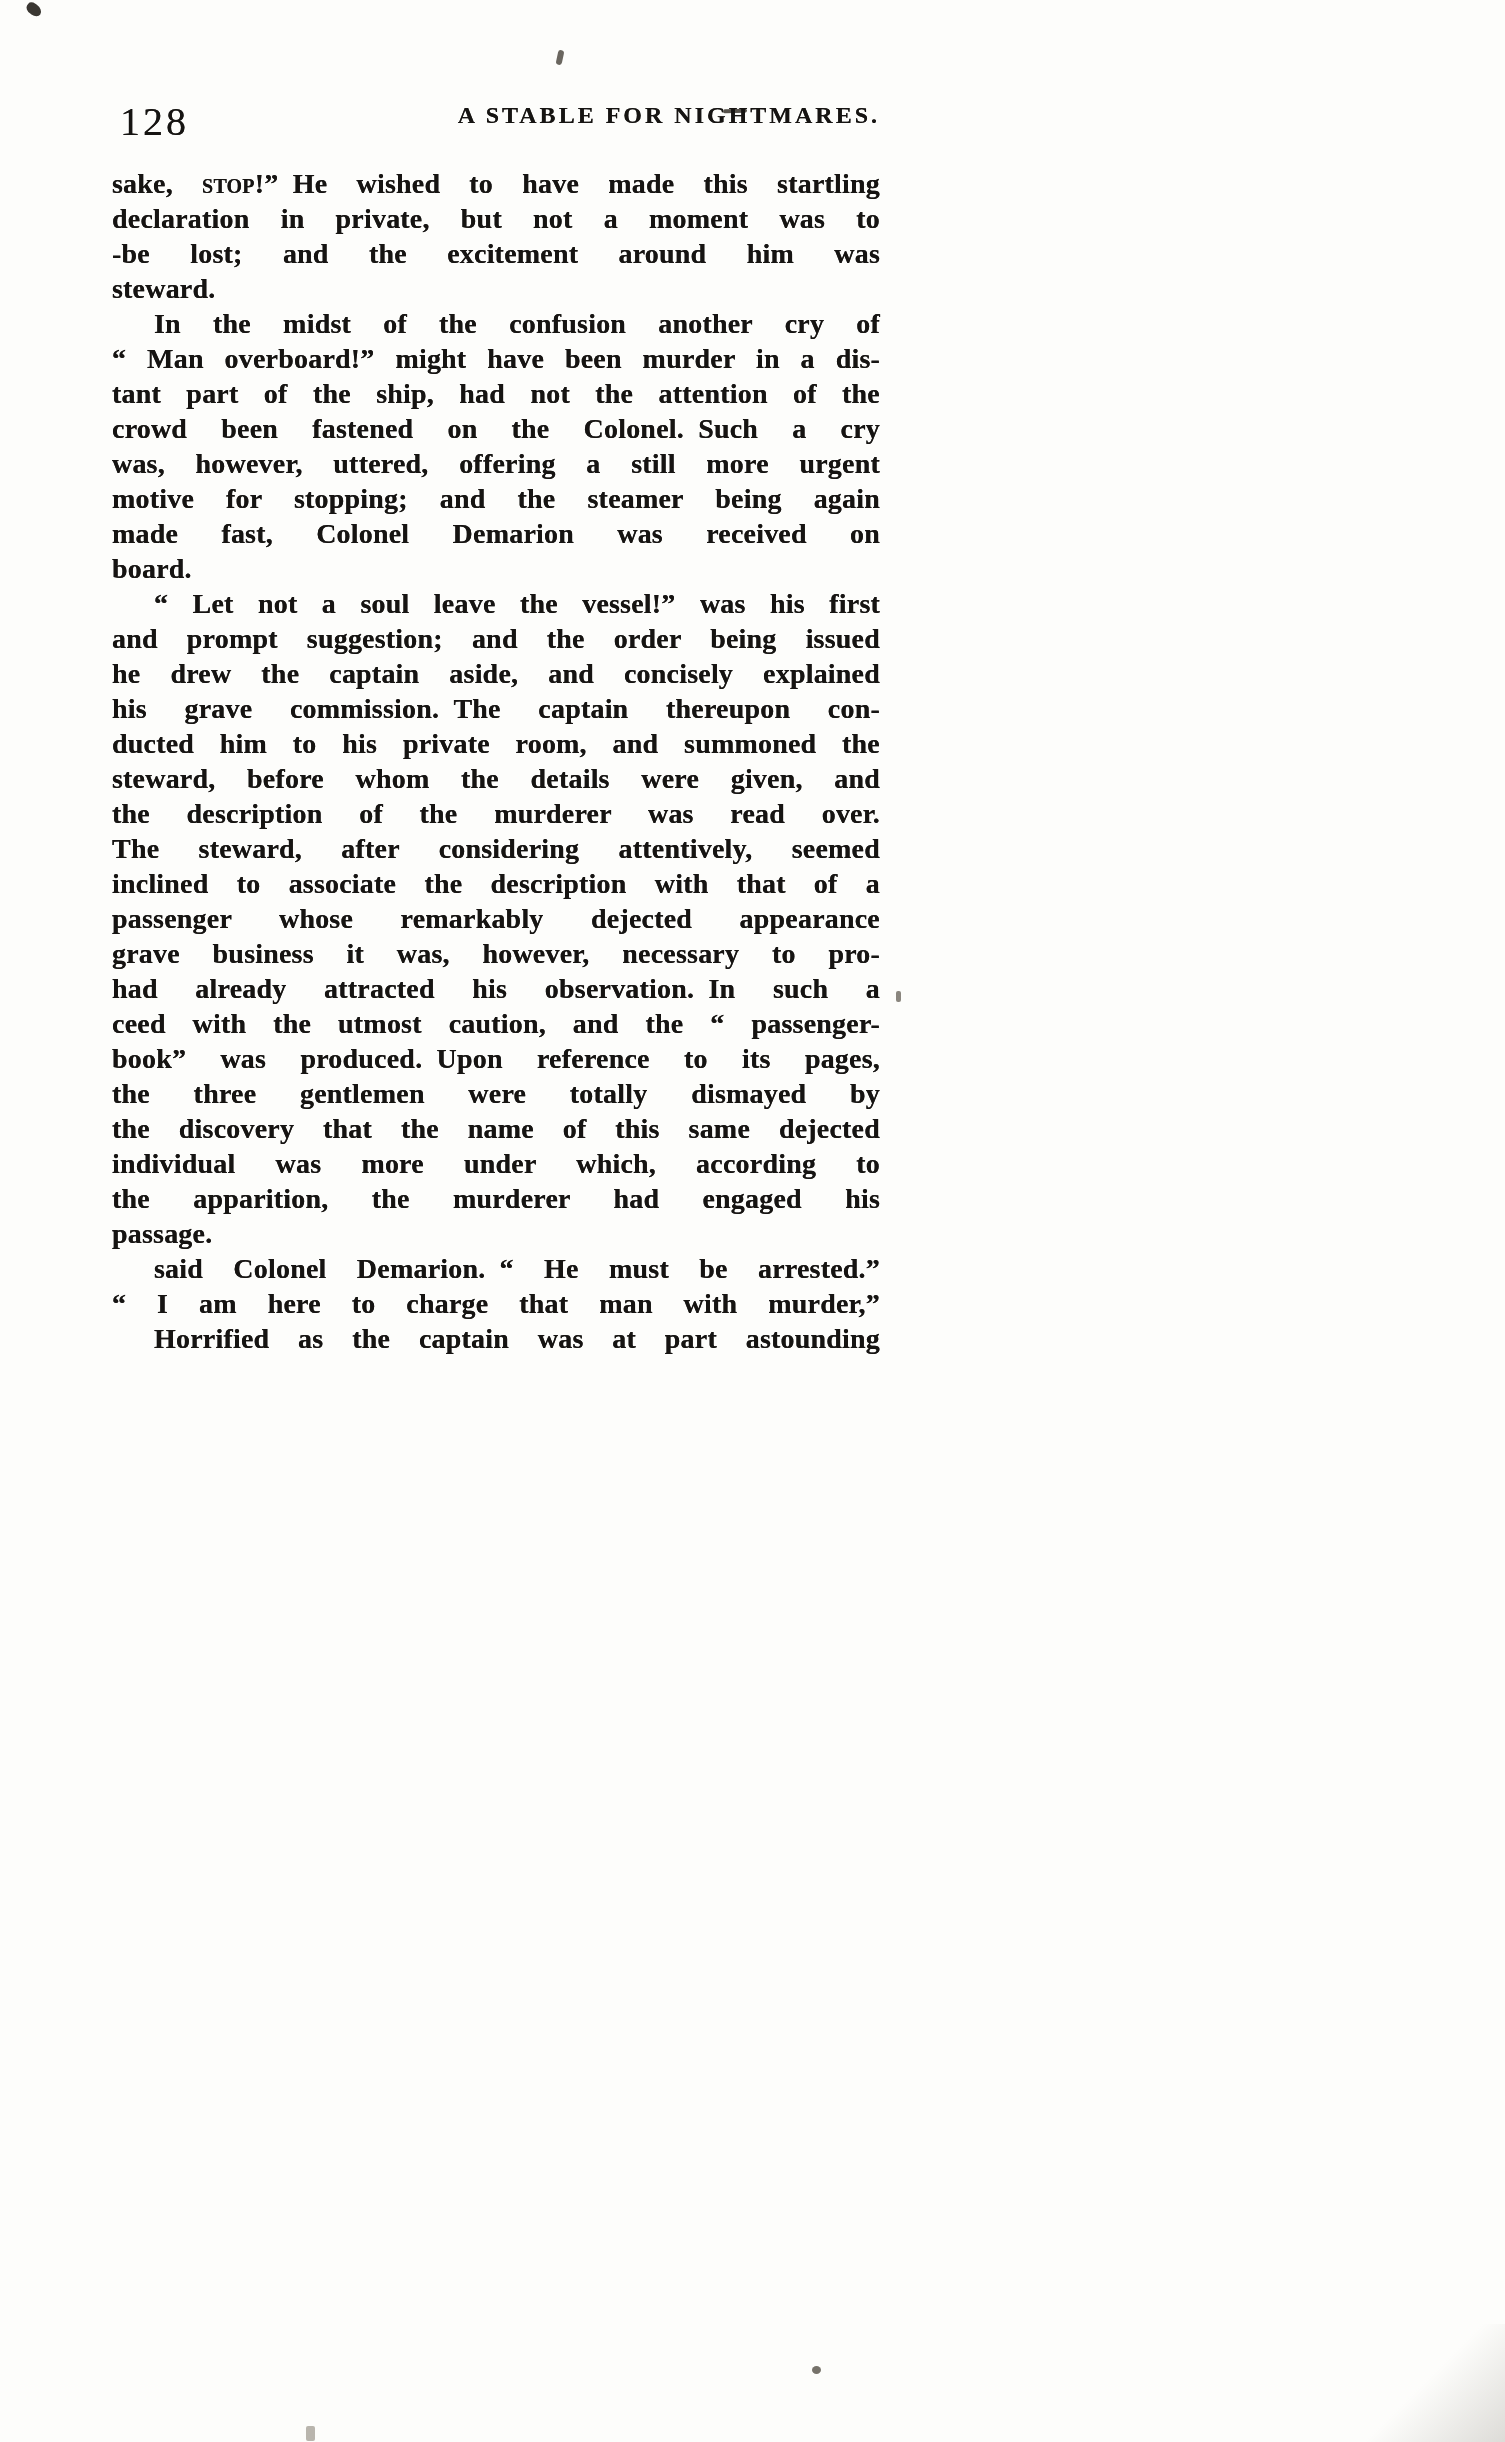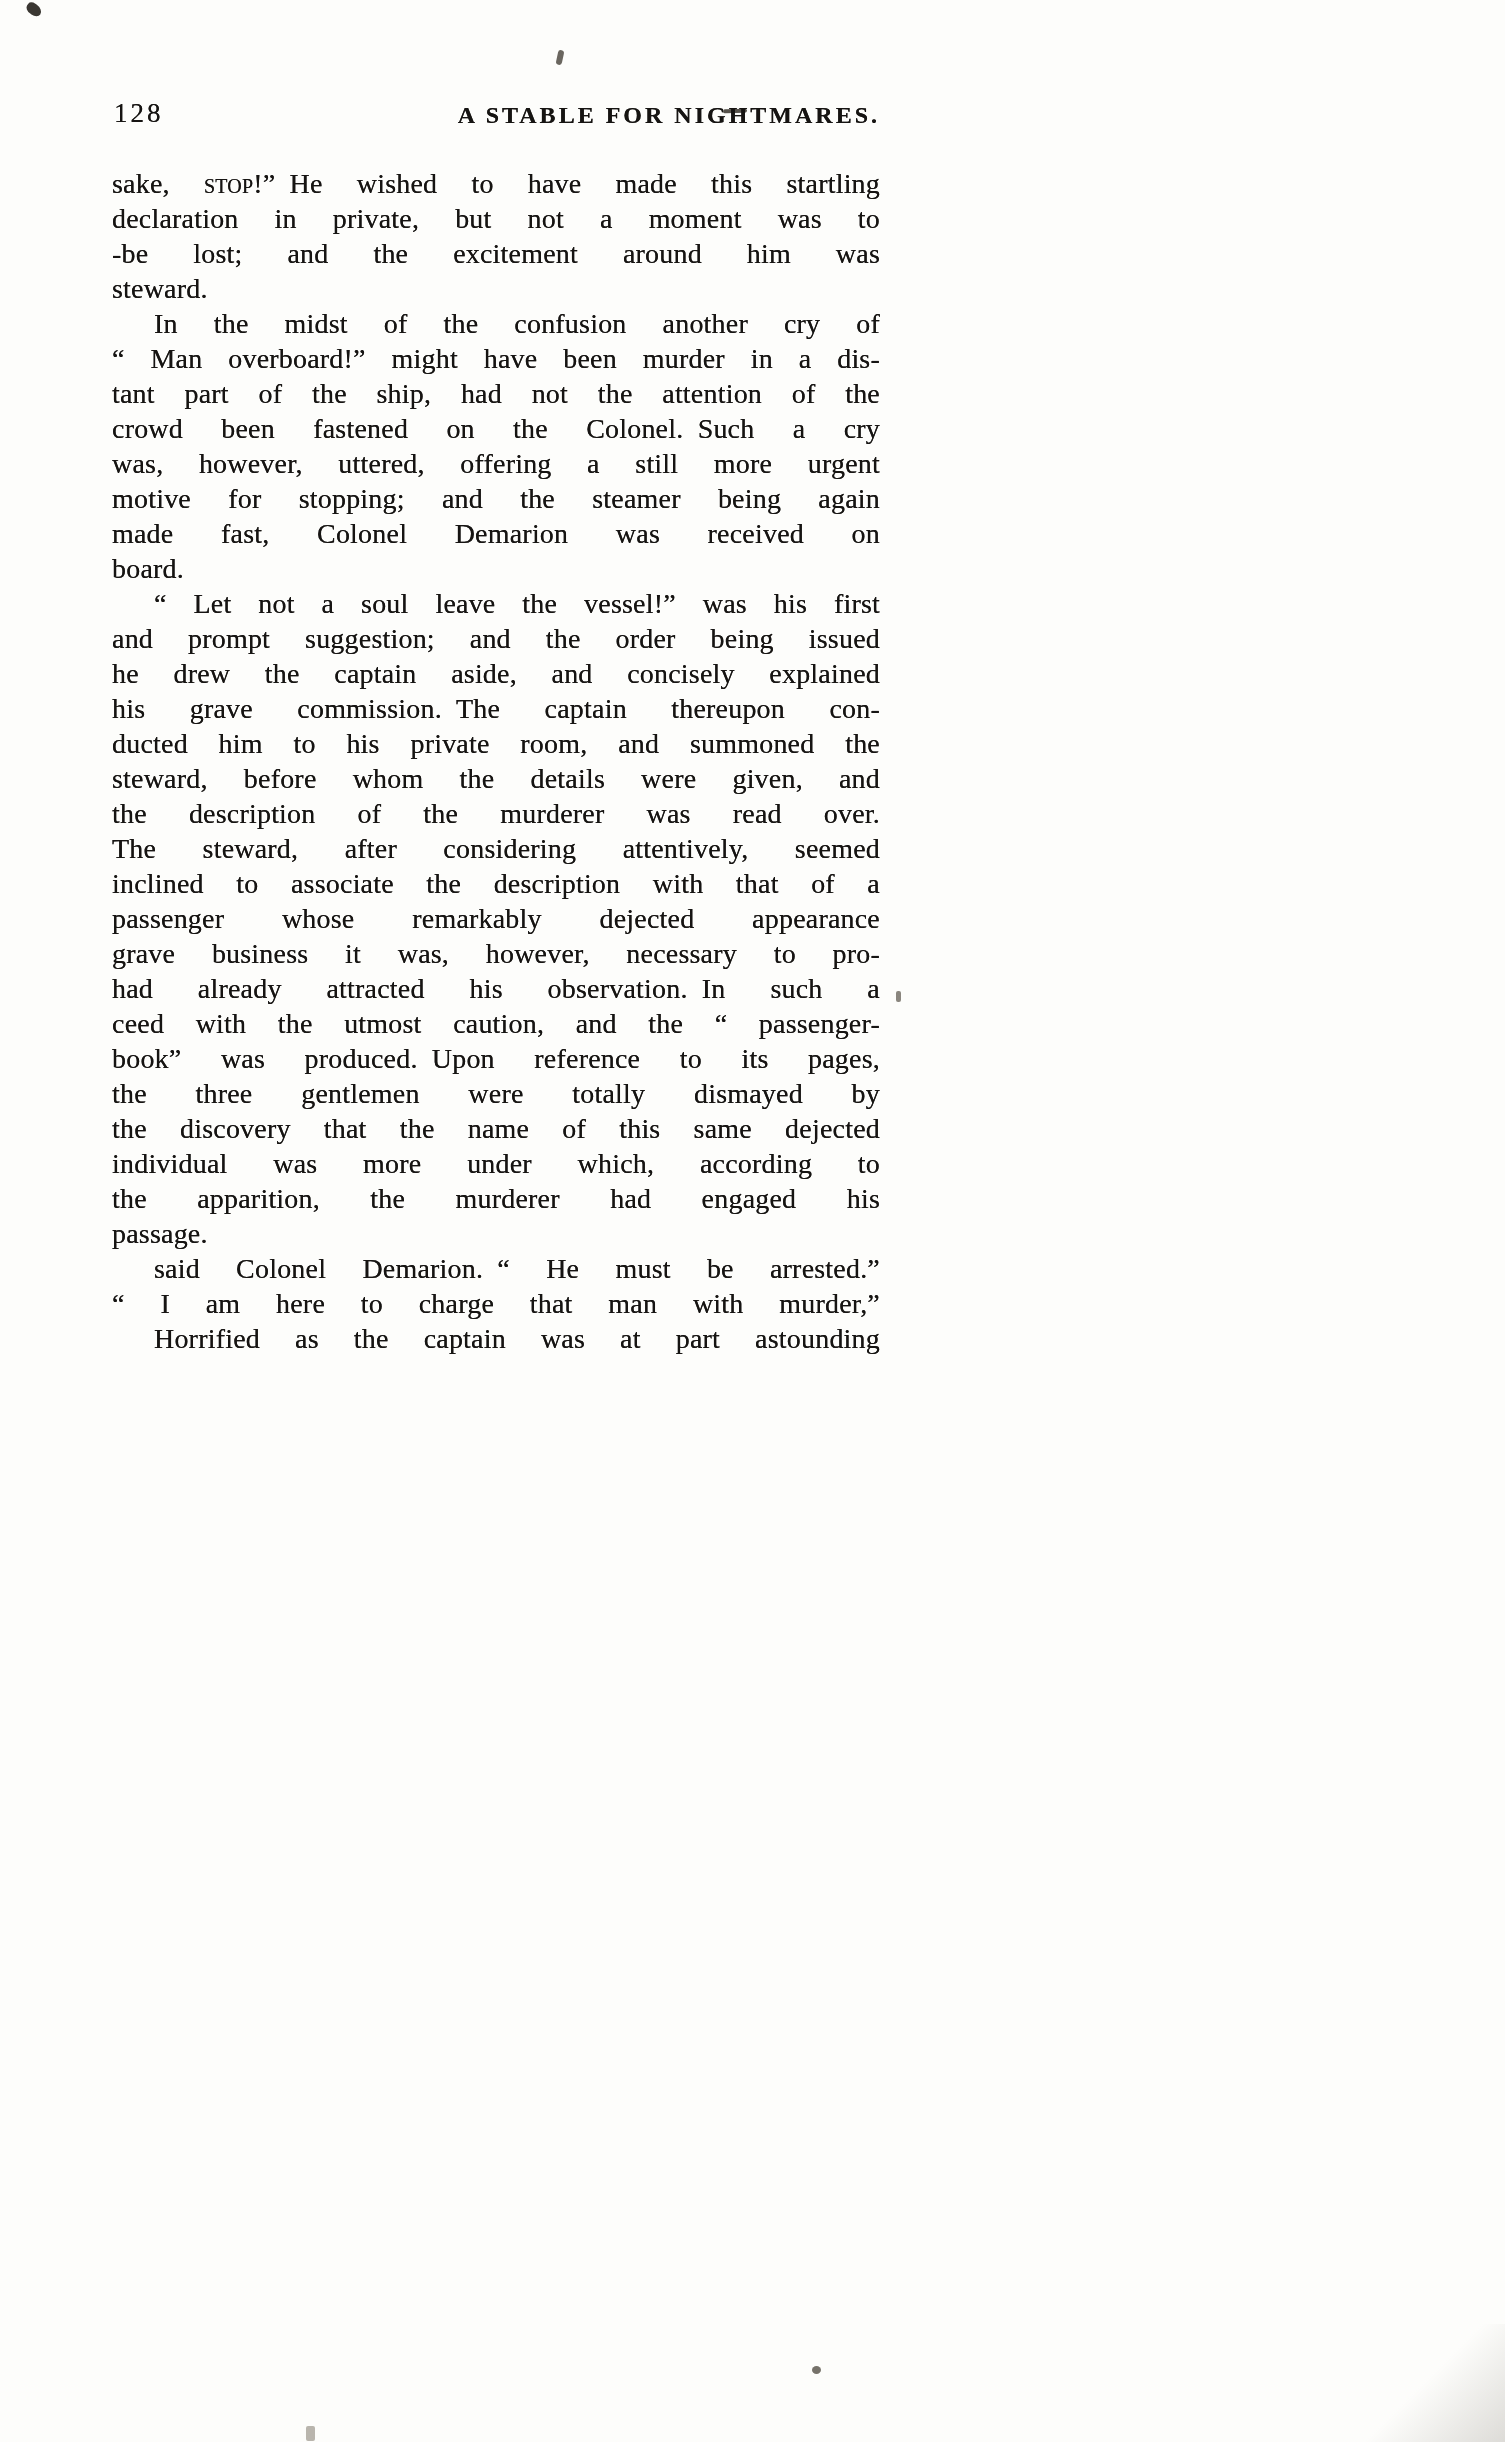--- a/index.html
+++ b/index.html
@@ -12,32 +12,32 @@
     color:#161412;
     overflow:hidden;
   }
   .textblock {
     position:absolute;
     left:112px; top:96px;
     width:768px;
   }
   .header { position:relative; height:42px; }
   .pagenum {
-    position:absolute; left:2px; top:2px;
-    font-size:27px; letter-spacing:3px;
+    position:absolute; left:8px; top:2px;
+    font-size:40px; letter-spacing:3px;
     text-shadow:0 0 0.6px rgba(20,18,16,0.85);
   }
   .runtitle {
     position:absolute; left:0; right:0; top:6px;
     text-align:right;
     font-size:24px; font-weight:700; letter-spacing:3px;
     text-shadow:0 0 0.5px rgba(20,18,16,0.8);
   }
   .bodytext { margin-top:28px; }
-  .para { margin:0; }
+  .para { margin:0;font-weight:bold; }
   .line {
     font-size:28px;
     line-height:35px;
     letter-spacing:0.2px;
     text-align:justify;
     -moz-text-align-last:justify;
     text-align-last:justify;
     text-shadow:0 0 0.6px rgba(20,18,16,0.85);
   }
   .line.end {

